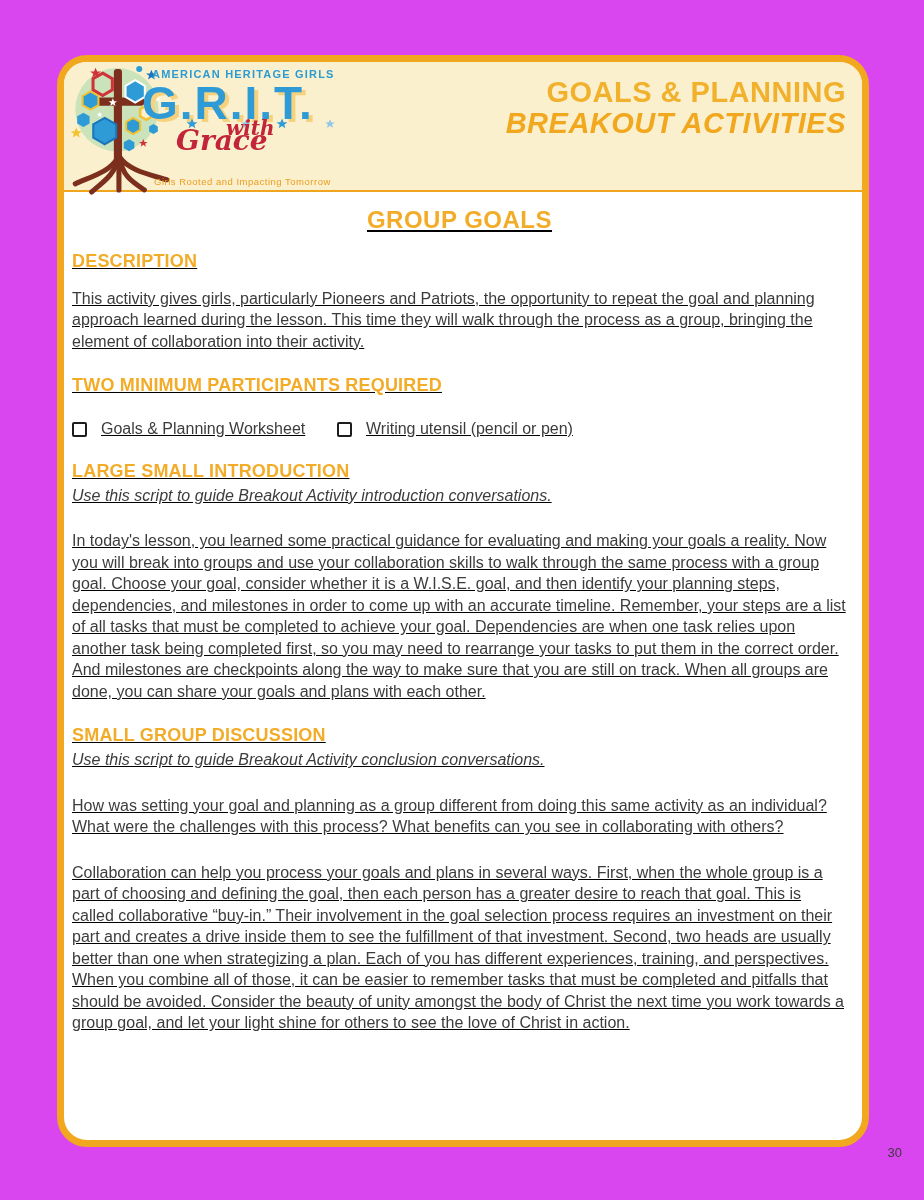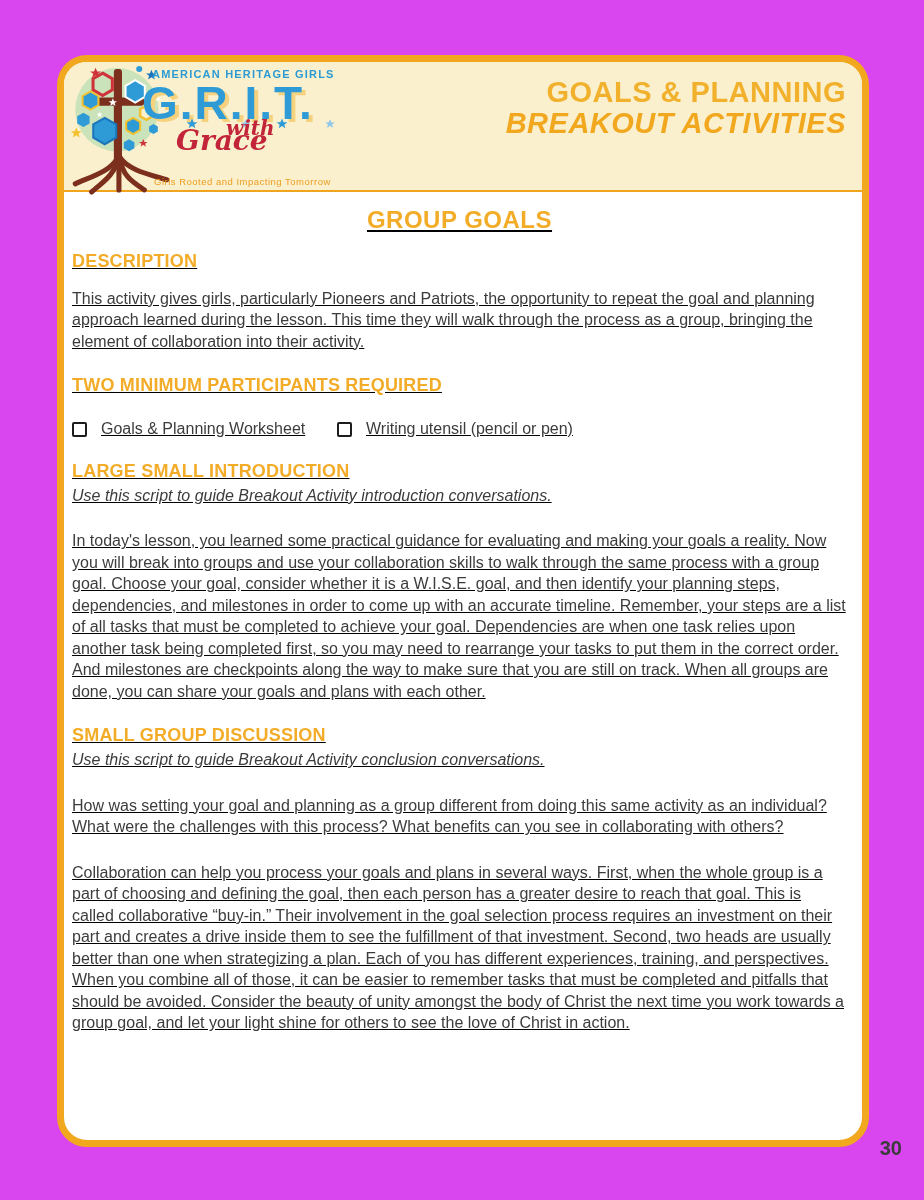--- a/index.html
+++ b/index.html
@@ -35,21 +35,21 @@
           margin:24px 0 0;line-height:1.1;}
   .gold-h.first{margin-top:20px;}
   p{color:#3C3C3C;font-size:16px;line-height:21.5px;margin:24px 0 0;}
   p.desc{margin-top:16px;}
   p.note{font-style:italic;margin-top:3px;}
   .supplies-row{display:flex;margin-top:24px;color:#3C3C3C;font-size:16px;align-items:center;}
   .supply-item{display:flex;align-items:center;}
   .supply-item.first{width:265px;}
   .checkbox{width:11px;height:11px;border:2.5px solid #1d1d1d;border-radius:2px;
             margin-right:14px;flex:none;}
-  .page-num{position:absolute;right:22px;bottom:40px;font-size:20px;font-weight:700;color:#3C3C3C;}
+  .page-num{position:absolute;right:22px;bottom:40px;font-size:13px;font-weight:400;color:#3C3C3C;}
 </style>
 </head>
 <body>
 
 <div class="page">
   <div class="sheet">
 
     <header class="band">
 
       <div class="logo">

